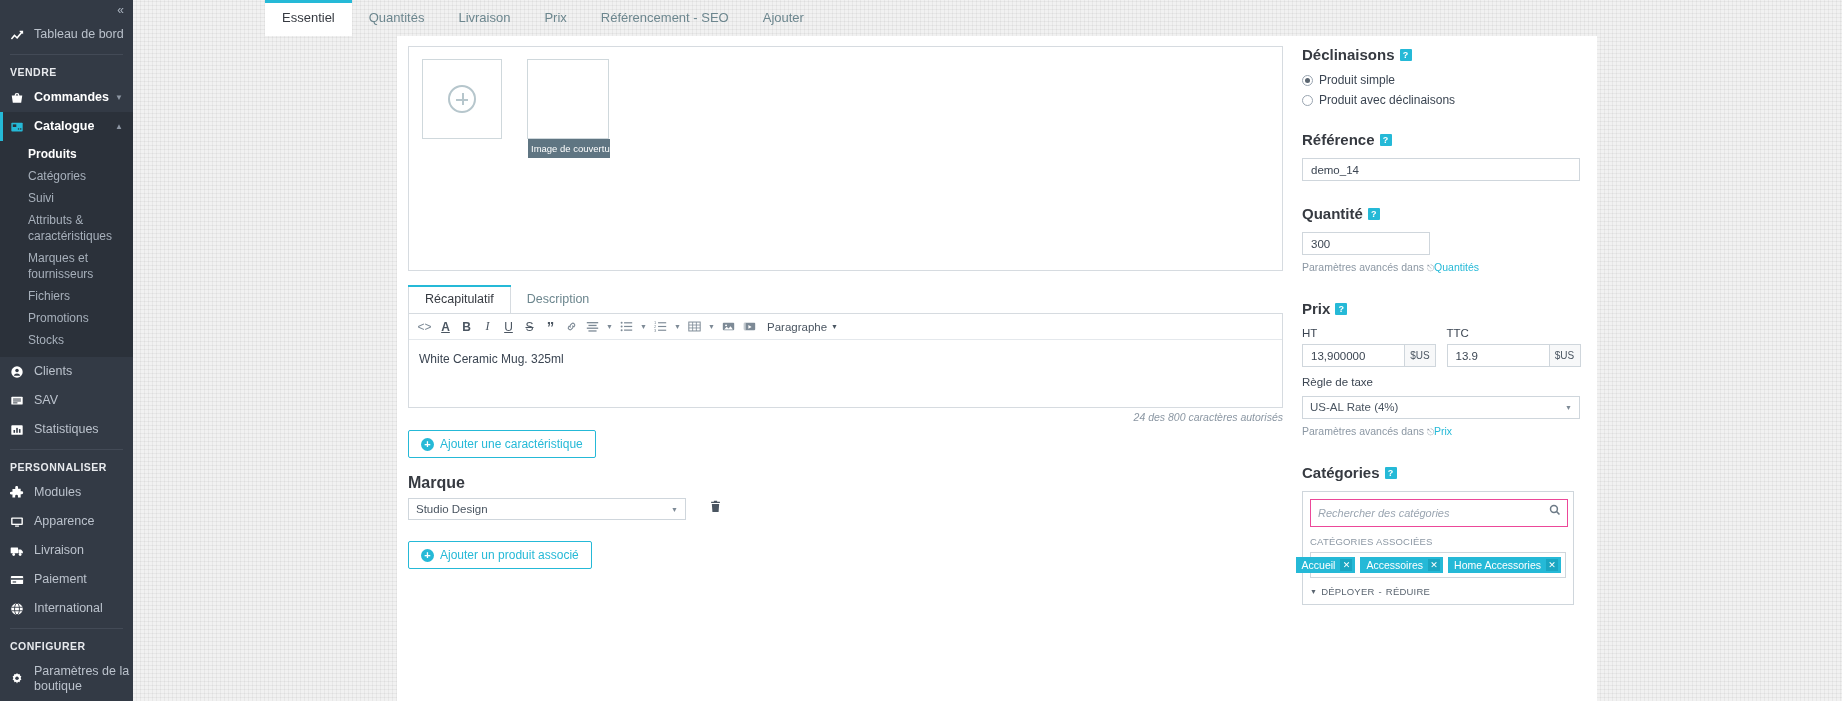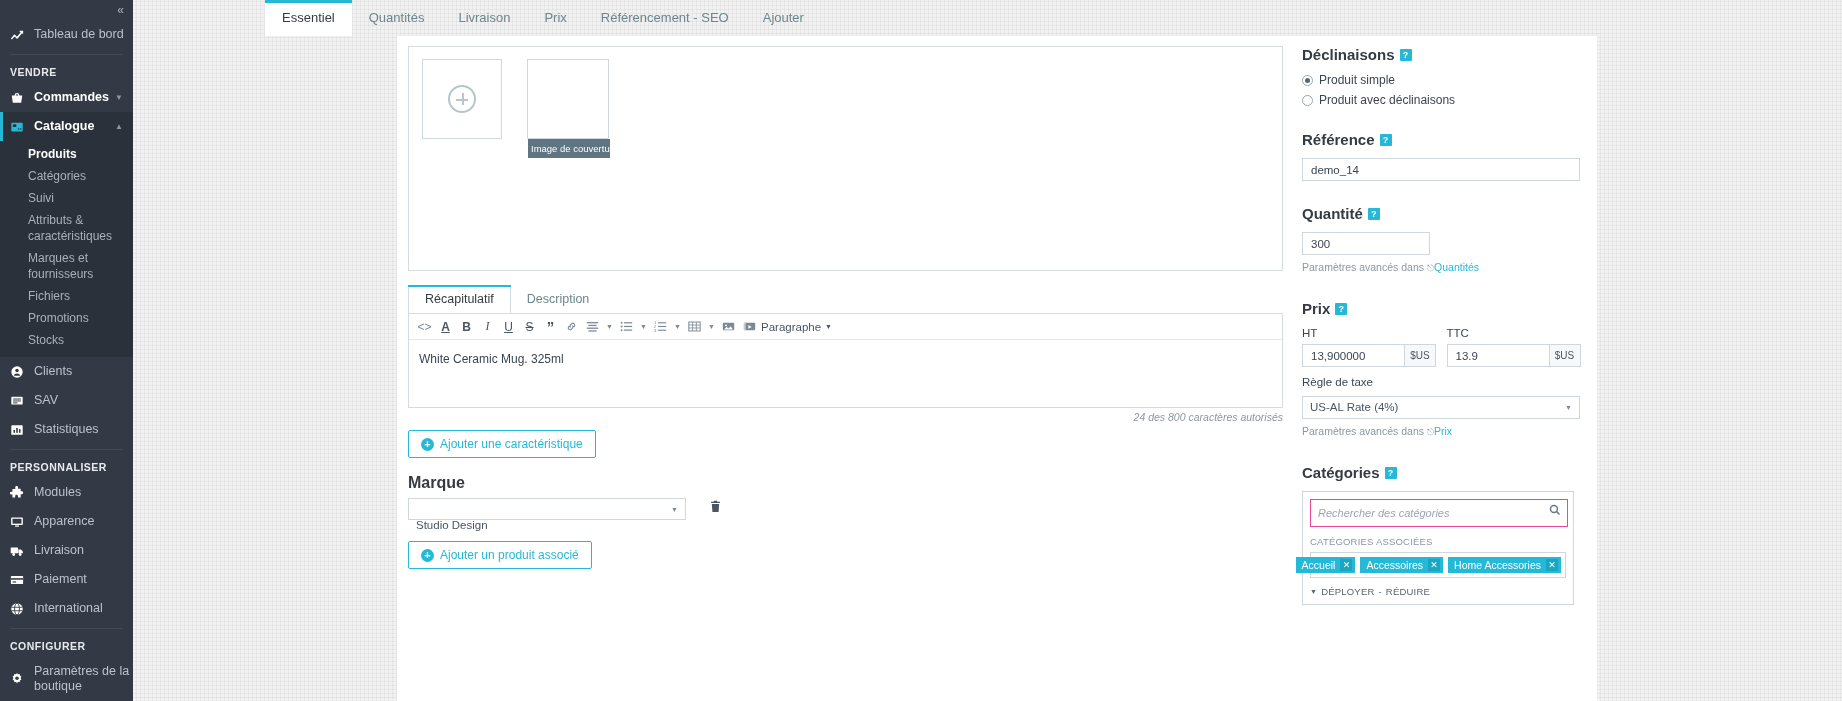--- a/index.html
+++ b/index.html
@@ -153,21 +153,21 @@
     display: flex; align-items: center; padding: 0 6px; gap: 2px;
   }
   .ebtn {
     width: 19px; height: 20px; display: inline-flex; align-items: center;
     justify-content: center; color: #7d8a96; font-size: 12px; cursor: pointer;
   }
   .ebtn svg { width: 13px; height: 13px; fill: #7d8a96; }
   .ecaret { font-size: 7px; color: #7d8a96; cursor: pointer; width: 11px;
             display: inline-flex; align-items: center; justify-content: center; }
   .epara {
-    font-size: 11.5px; color: #4a5561; cursor: pointer;
+    font-size: 11.5px; color: #4a5561; margin-left: 6px; cursor: pointer;
     display: flex; align-items: center; gap: 4px; text-align: center;
   }
   .ebody { padding: 12px 10px; font-size: 12px; color: #3b4552; }
   .charcount {
     position: absolute; left: 11px; top: 375px; width: 875px;
     text-align: right; font-size: 10.5px; color: #8b97a3; font-style: italic;
   }
 
   .btn-outline {
     display: inline-flex; align-items: center; gap: 6px;
@@ -182,21 +182,21 @@
   #add-feature-btn { position: absolute; left: 11px; top: 394px; }
   #add-related-btn { position: absolute; left: 11px; top: 505px; }
 
   .marque-title {
     position: absolute; left: 11px; top: 438px; font-size: 16px;
     font-weight: bold; color: #363a41;
   }
   .sel-brand {
     position: absolute; left: 11px; top: 462px; width: 278px; height: 22px;
     border: 1px solid #cfd6dc; background: #fff; font-size: 11.5px;
-    color: #4a5561; padding: 16px 18px 0 7px; line-height: 21px; cursor: pointer;
+    color: #4a5561; padding: 0 18px 0 7px; line-height: 21px; cursor: pointer;
   }
   .sel-brand .car { position: absolute; right: 7px; top: 0; font-size: 7px; color: #7d8a96; }
   .trash {
     position: absolute; left: 312px; top: 463px; cursor: pointer;
   }
   .trash svg { width: 13px; height: 15px; fill: #4a5561; }
 
   
   .rcol { position: absolute; left: 905px; top: 10px; width: 285px; }
   .rh {

